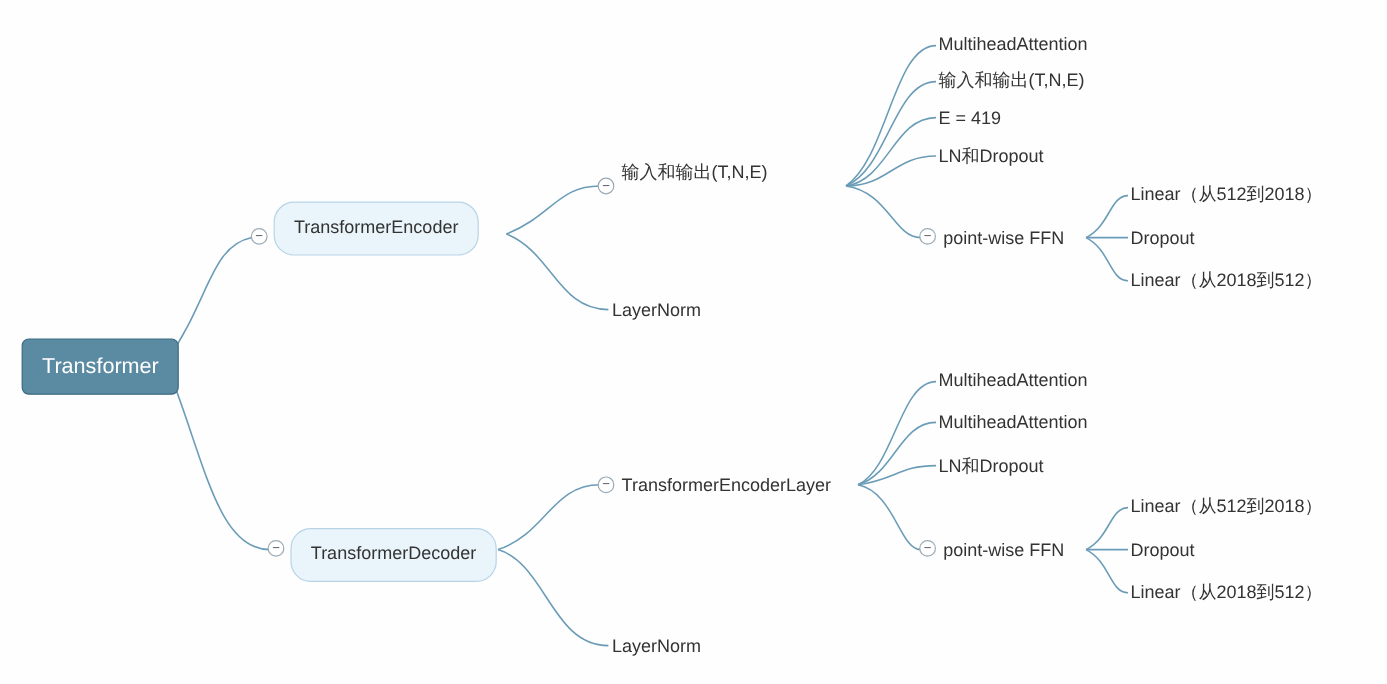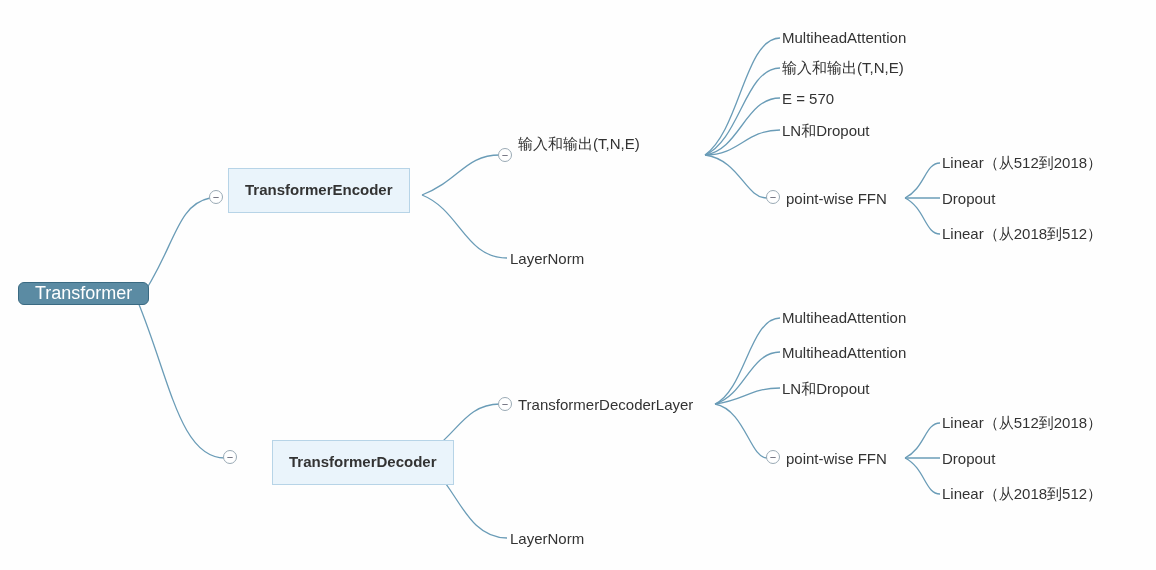--- a/index.html
+++ b/index.html
@@ -21,30 +21,29 @@
   }
   .node {
     position: absolute;
     white-space: nowrap;
   }
   .root {
     background: #5b8ba3;
     color: #fff;
     border: 1px solid #3a6a82;
     border-radius: 6px;
-    padding: 0 16px;
+    padding: 12px 16px;
     font-size: 18px;
   }
   .boxed {
     background: #eaf4fb;
     border: 1px solid #b7d4e7;
-    border-radius: 0;
+    border-radius: 17px;
     padding: 10px 16px;
     line-height: 1.5;
-    font-weight: bold;
   }
   .plain {
     line-height: 1.5;
   }
   .toggle {
     position: absolute;
     width: 14px; height: 14px;
     border: 1px solid #9aaab5;
     border-radius: 50%;
     background: #fff;
@@ -129,21 +128,21 @@
   <span>LayerNorm</span>
 </div>
 
 <div class="node plain" style="left:782px; top:27px;">
   <span>MultiheadAttention</span>
 </div>
 <div class="node plain" style="left:782px; top:57px;">
   <span>输入和输出(T,N,E)</span>
 </div>
 <div class="node plain" style="left:782px; top:88px;">
-  <span>E = 570</span>
+  <span>E = 419</span>
 </div>
 <div class="node plain" style="left:782px; top:120px;">
   <span>LN和Dropout</span>
 </div>
 
 <div class="toggle" style="left:766px; top:190px;"></div>
 <div class="node plain" style="left:786px; top:188px;">
   <span>point-wise FFN</span>
 </div>
 
@@ -151,27 +150,27 @@
   <span>Linear（从512到2018）</span>
 </div>
 <div class="node plain" style="left:942px; top:188px;">
   <span>Dropout</span>
 </div>
 <div class="node plain" style="left:942px; top:223px;">
   <span>Linear（从2018到512）</span>
 </div>
 
 <div class="toggle" style="left:223px; top:450px;"></div>
-<div class="node boxed" style="left:242px; top:440px;margin-left:30px;">
+<div class="node boxed" style="left:242px; top:440px;">
   <span>TransformerDecoder</span>
 </div>
 
 <div class="toggle" style="left:498px; top:397px;"></div>
 <div class="node plain" style="left:518px; top:394px;">
-  <span>TransformerDecoderLayer</span>
+  <span>TransformerEncoderLayer</span>
 </div>
 
 <div class="node plain" style="left:510px; top:528px;">
   <span>LayerNorm</span>
 </div>
 
 <div class="node plain" style="left:782px; top:307px;">
   <span>MultiheadAttention</span>
 </div>
 <div class="node plain" style="left:782px; top:342px;">

